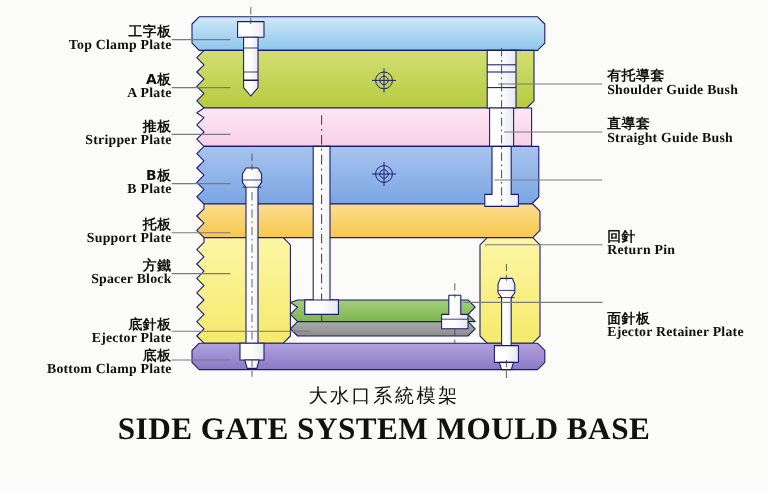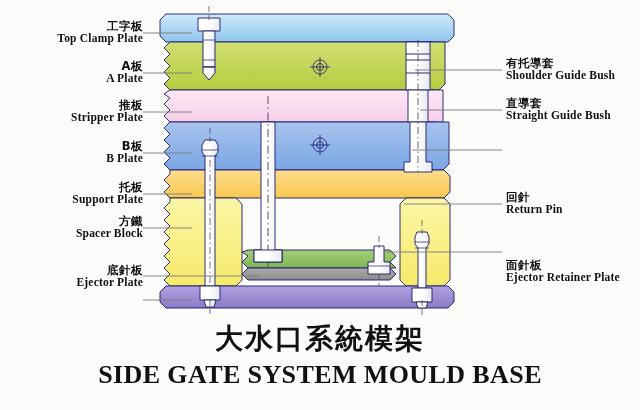--- a/index.html
+++ b/index.html
@@ -13,21 +13,21 @@
   #root{position:absolute;left:0;top:0;width:640px;height:410px;}
   svg#diagram{position:absolute;left:0;top:0;width:640px;height:410px;}
 
   .lbl{position:absolute;white-space:nowrap;color:#111;line-height:1.06;}
   .lbl .cn{font-family:"DejaVu Sans","Liberation Sans",sans-serif;font-weight:700;font-size:11.5px;letter-spacing:.5px;display:block;}
   .lbl .en{font-family:"Liberation Serif","DejaVu Serif",serif;font-weight:700;font-size:11.5px;letter-spacing:.2px;display:block;}
   .lbl.left{text-align:right;}
   .lbl.right{text-align:left;}
 
   #title{position:absolute;left:0;right:0;text-align:center;}
-  #title .t-cn{font-family:"DejaVu Sans","Liberation Sans",sans-serif;font-weight:700;font-size:28px;letter-spacing:2px;color:#111;display:block;}
+  #title .t-cn{font-family:"DejaVu Sans","Liberation Sans",sans-serif;font-weight:400;font-size:16px;letter-spacing:2px;color:#111;display:block;}
   #title .t-en{font-family:Liberation Serif, serif;font-weight:700;font-size:26px;letter-spacing:.4px;color:#111;display:block;margin-top:2px;}
 </style>
 </head>
 <body>
 
 <div id="root">
 
   <svg id="diagram" viewBox="0 0 640 410">
     <defs>
       <linearGradient id="gTop" x1="0" y1="0" x2="0" y2="1">
@@ -212,20 +212,24 @@
     <span class="en">Support Plate</span>
   </div>
   <div class="lbl left" style="left:0;width:143px;top:215px;">
     <span class="cn">方鐵</span>
     <span class="en">Spacer Block</span>
   </div>
   <div class="lbl left" style="left:0;width:143px;top:264px;">
     <span class="cn">底針板</span>
     <span class="en">Ejector Plate</span>
   </div>
+  <div class="lbl left" style="left:0;width:143px;top:290px;">
+    <span class="cn">底板</span>
+    <span class="en">Bottom Clamp Plate</span>
+  </div>
 
   <div class="lbl right" style="left:506px;top:57px;">
     <span class="cn">有托導套</span>
     <span class="en">Shoulder Guide Bush</span>
   </div>
   <div class="lbl right" style="left:506px;top:97px;">
     <span class="cn">直導套</span>
     <span class="en">Straight Guide Bush</span>
   </div>
   <div class="lbl right" style="left:506px;top:191px;">

